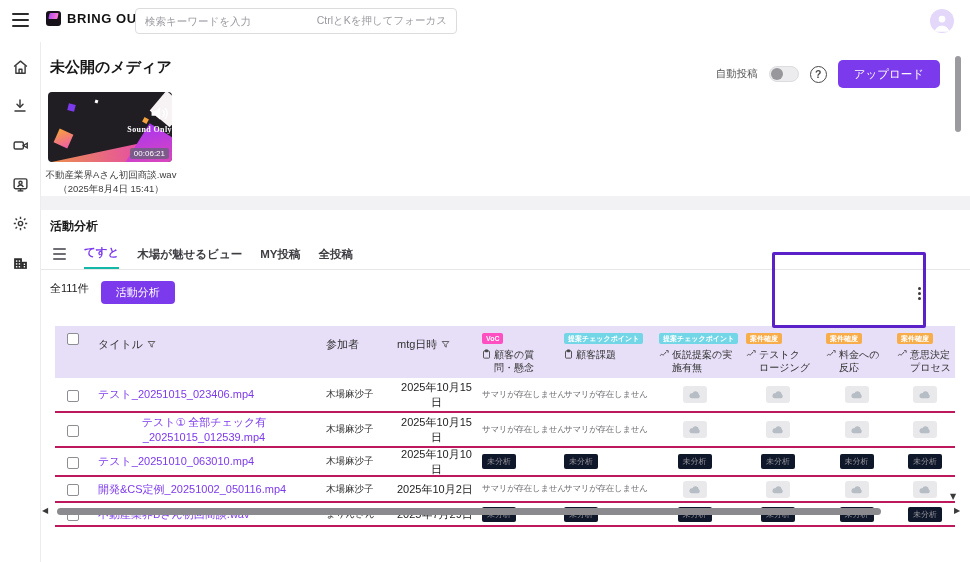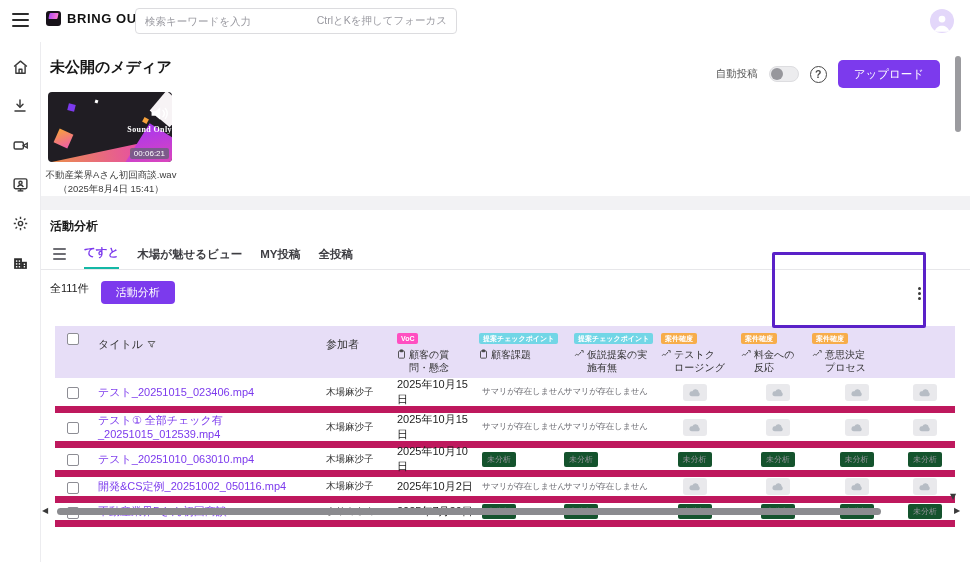--- a/index.html
+++ b/index.html
@@ -86,26 +86,26 @@
   .col-f { width:60px; padding-left:2px; padding-right:2px; }
   .hcell { display:flex; align-items:center; gap:4px; font-size:11px; color:#333; padding-top:6px; }
   .hstack { display:flex; flex-direction:column; align-items:flex-start; gap:4px; padding-top:2px; }
   .badge { font-size:7px; font-weight:700; color:#fff; padding:2px 4px; border-radius:2px; line-height:1; white-space:nowrap; }
   .badge.pink { background:#ff4fc1; }
   .badge.cyan { background:#72d6e6; }
   .badge.orange { background:#f7ad4a; }
   .hlabel { display:flex; align-items:flex-start; gap:3px; font-size:10px; color:#333; line-height:1.3; }
   .hlabel svg { flex:0 0 auto; margin-top:1px; }
   .checkbox { width:12px; height:12px; border:1.5px solid #8d8d94; border-radius:2px; background:#fff; cursor:pointer; margin-top:2px; }
-  .tr.row { border-bottom:7px solid #be185d; background:#fff; }
+  .tr.row { border-bottom:2px solid #be185d; background:#fff;text-align:center; }
   .title-link { font-size:11px; color:#7c3aed; text-decoration:none; cursor:pointer; line-height:1.3; }
   .part-txt { font-size:9.5px; color:#333; }
   .date-txt { font-size:11px; color:#1d1d1d; line-height:1.35; }
   .nosum { font-size:8.5px; letter-spacing:-.3px; color:#6f6f75; white-space:nowrap; }
-  .chip-na { font-size:8px; color:#96969c; background:#14532d; padding:2px 5px; border-radius:2px; white-space:nowrap; }
+  .chip-na { font-size:8px; color:#96969c; background:#0f172a; padding:2px 5px; border-radius:2px; white-space:nowrap; }
   .cloud-chip { width:24px; height:17px; background:#e9e9ec; border-radius:3px; display:flex; align-items:center; justify-content:center; }
   .center { justify-content:center; }
   
   .hscroll-thumb { position:absolute; left:16px; top:466px; width:824px; height:7px; border-radius:4px; background:#8b8b8f; cursor:grab; }
   .arrow { position:absolute; font-size:8px; color:#3a3a3a; cursor:pointer; font-family:"DejaVu Sans",sans-serif; }
   .arr-left  { left:1px;  top:464px; }
   .arr-right { left:913px; top:464px; }
   .arr-down  { left:909px; top:450px; }
   .vscroll { position:absolute; left:955px; top:56px; width:6px; height:76px; border-radius:3px; background:#9b9b9f; cursor:grab; z-index:7; }
   
@@ -263,20 +263,28 @@
           <span class="hcell">
             <span>タイトル</span>
         <svg width="9" height="9" viewBox="0 0 24 24">
               <path d="M3 4h18l-7 8v7l-4-2.5V12z" fill="none" stroke="#555" stroke-width="2.4"></path>
             </svg>
           </span>
         </div>
       <div class="th col-part">
           <span class="hcell">参加者</span>
         </div>
+      <div class="th col-mtg">
+          <span class="hcell">
+            <span>mtg日時</span>
+        <svg width="9" height="9" viewBox="0 0 24 24">
+              <path d="M3 4h18l-7 8v7l-4-2.5V12z" fill="none" stroke="#555" stroke-width="2.4"></path>
+            </svg>
+          </span>
+        </div>
       <div class="th col-a">
           <div class="hstack">
         <span class="badge pink">VoC</span>
         <span class="hlabel">
               <svg width="9" height="10" viewBox="0 0 24 26" fill="none" stroke="#444" stroke-width="2.4">
                 <rect x="4" y="5" width="16" height="19" rx="2"></rect>
                 <rect x="8.5" y="2" width="7" height="5" rx="1" fill="#444"></rect>
               </svg>
               <span>顧客の質問・懸念</span>
             </span>

